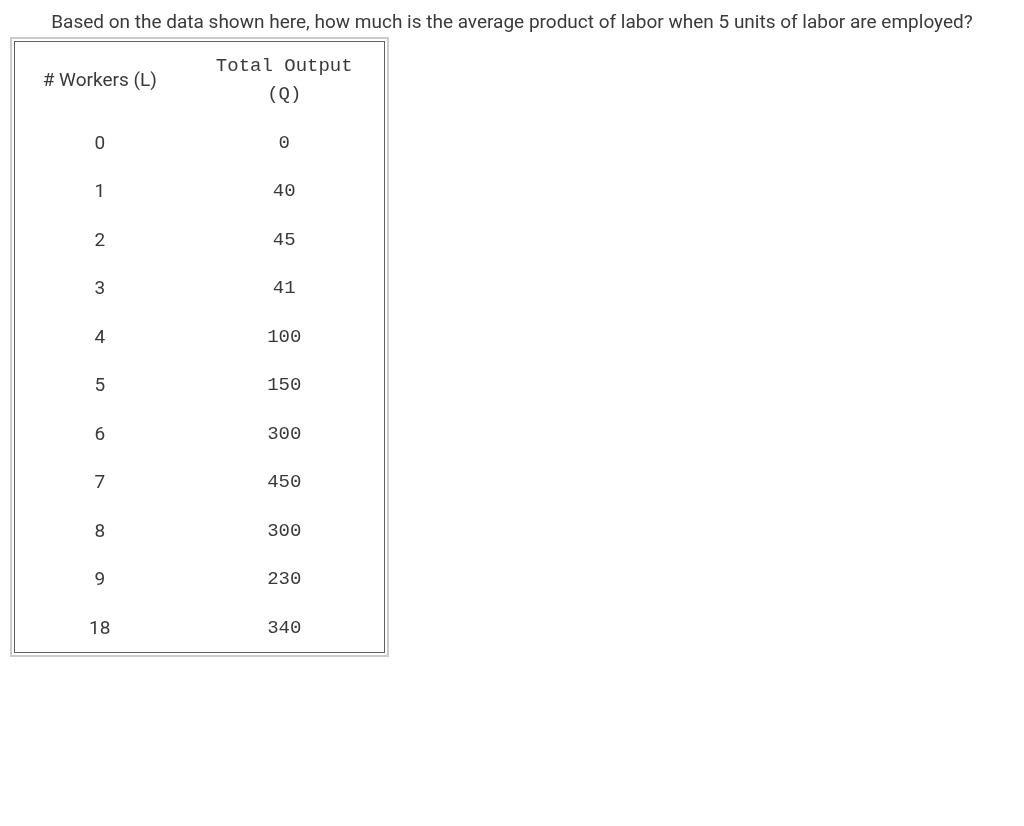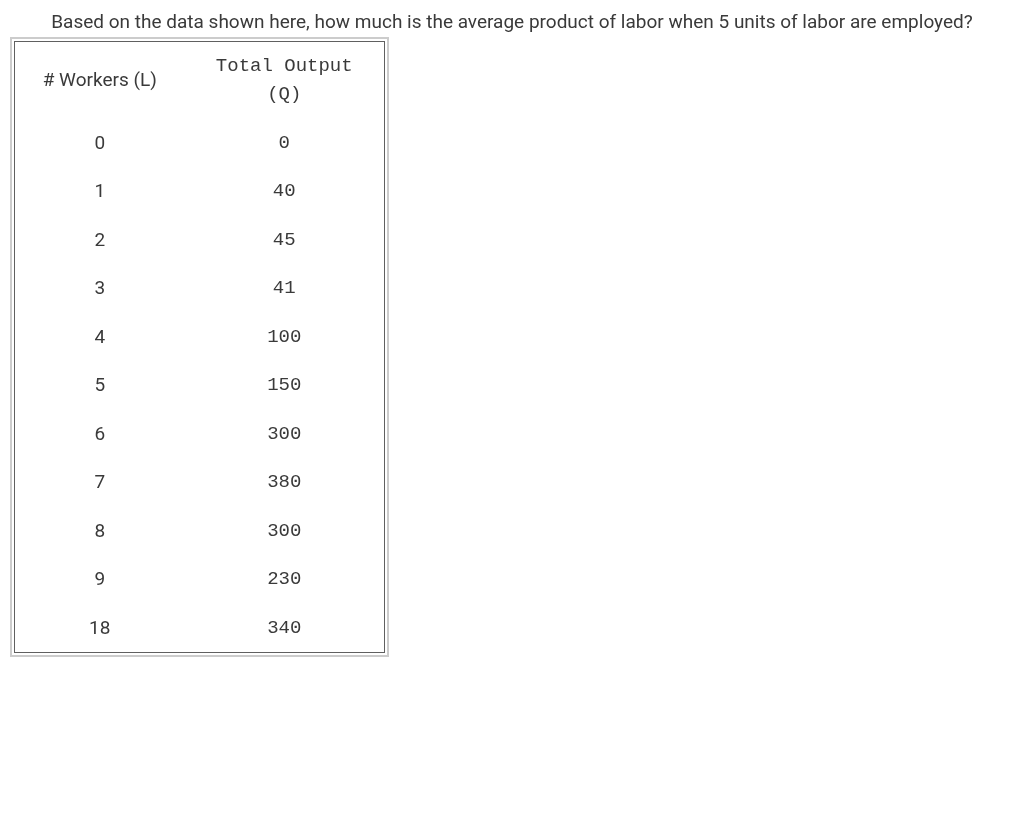--- a/index.html
+++ b/index.html
@@ -88,21 +88,21 @@
         <tr>
           <td>5</td>
           <td>150</td>
         </tr>
         <tr>
           <td>6</td>
           <td>300</td>
         </tr>
         <tr>
           <td>7</td>
-          <td>380</td>
+          <td>450</td>
         </tr>
         <tr>
           <td>8</td>
           <td>300</td>
         </tr>
         <tr>
           <td>9</td>
           <td>230</td>
         </tr>
         <tr>

